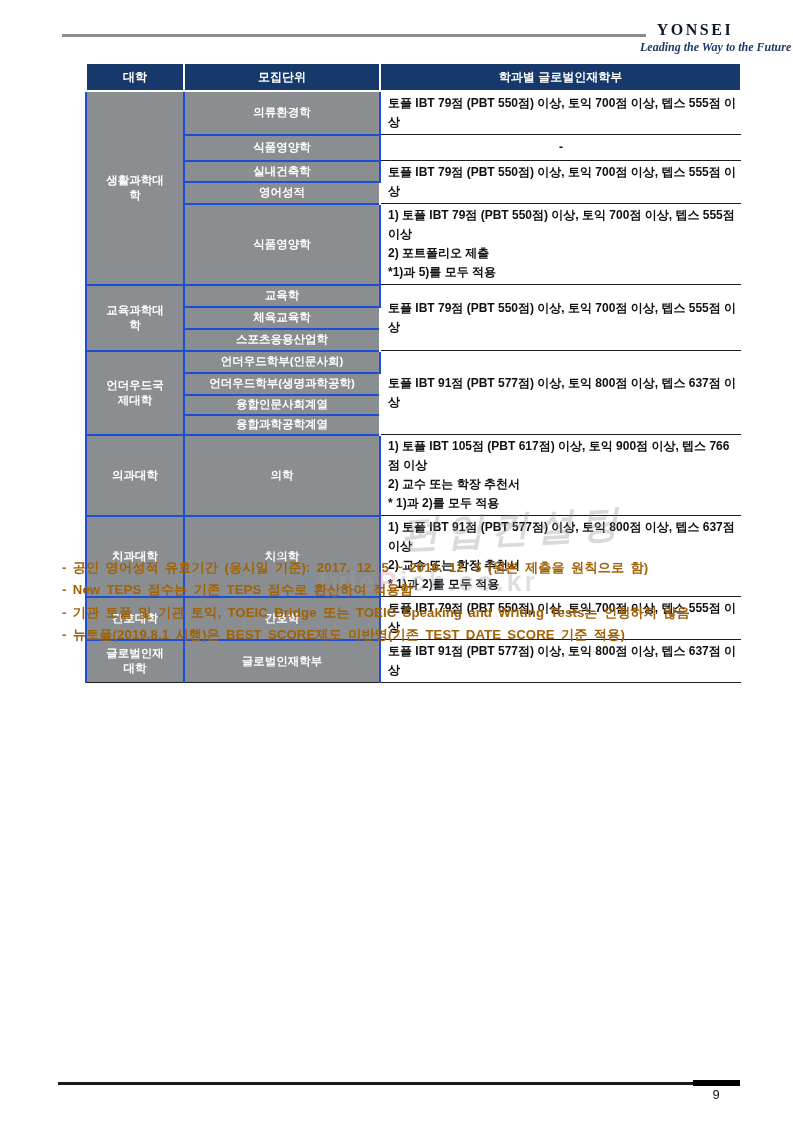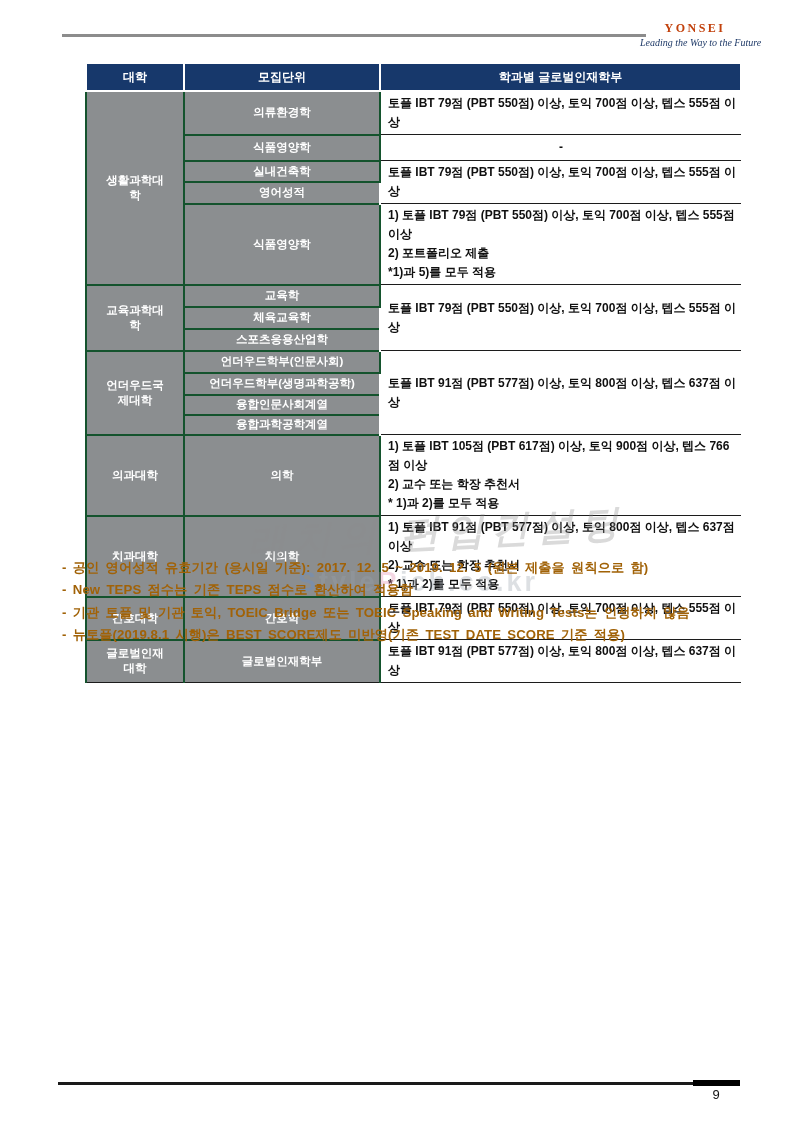--- a/index.html
+++ b/index.html
@@ -6,37 +6,37 @@
   html,body { background:#e8e8e8; }
   .page {
     position:relative; width:793px; height:1121px; margin:0 auto;
     background:#ffffff; overflow:hidden;
     font-family:"Liberation Sans", sans-serif; color:#111;
   }
   
   .header-rule { position:absolute; left:62px; top:34px; width:584px; height:2.5px; background:#8c8c8c; }
   .logo-block { position:absolute; left:640px; top:21px; width:110px; text-align:center; }
   .logo-text {
-    font-family:"Liberation Serif", serif; font-weight:bold; font-size:12px;
-    letter-spacing:2.5px; color:#c2410c;
+    font-family:"Liberation Serif", serif; font-weight:bold; font-size:16px;
+    letter-spacing:2.5px; color:#0f172a;
   }
   .logo-tagline {
-    font-family:"Liberation Serif", serif; font-style:italic; font-size:10px;
-    color:#1f3a68; margin-top:1px; white-space:nowrap;
+    font-family:"Liberation Serif", serif; font-style:italic; font-size:12px;
+    color:#1f3a68; margin-top:1px; white-space:nowrap;font-weight:bold;
   }
   
   table.qual { position:absolute; left:85px; top:62px; width:655px; border-collapse:collapse; table-layout:fixed; }
   col.w1 { width:98px; } col.w2 { width:196px; } col.w3 { width:361px; }
   table.qual th {
     background:#17386B; color:#fff; font-size:12px; font-weight:bold;
     height:28px; border:2px solid #fff; 
   }
   td.c-college, td.c-unit {
     background:#8B8E90; color:#fff; font-size:11.5px; font-weight:bold;
-    text-align:center; border:2px solid #14532d; padding:1px 16px;
+    text-align:center; border:2px solid #1d4ed8; padding:1px 16px;
   }
   td.c-qual {
     background:#fff; color:#101010; font-size:12px; font-weight:bold;
     text-align:left; padding:2px 2px 2px 7px; line-height:19px;
     border-top:1.5px solid #1c1c1c; border-bottom:1.5px solid #1c1c1c;
     border-left:2px solid #fff; border-right:0;margin-left:16px;
   }
   td.c-dash { text-align:center; padding-left:2px; }
   tr.last-row td { border-bottom:1.8px solid #1c1c1c; }
   

